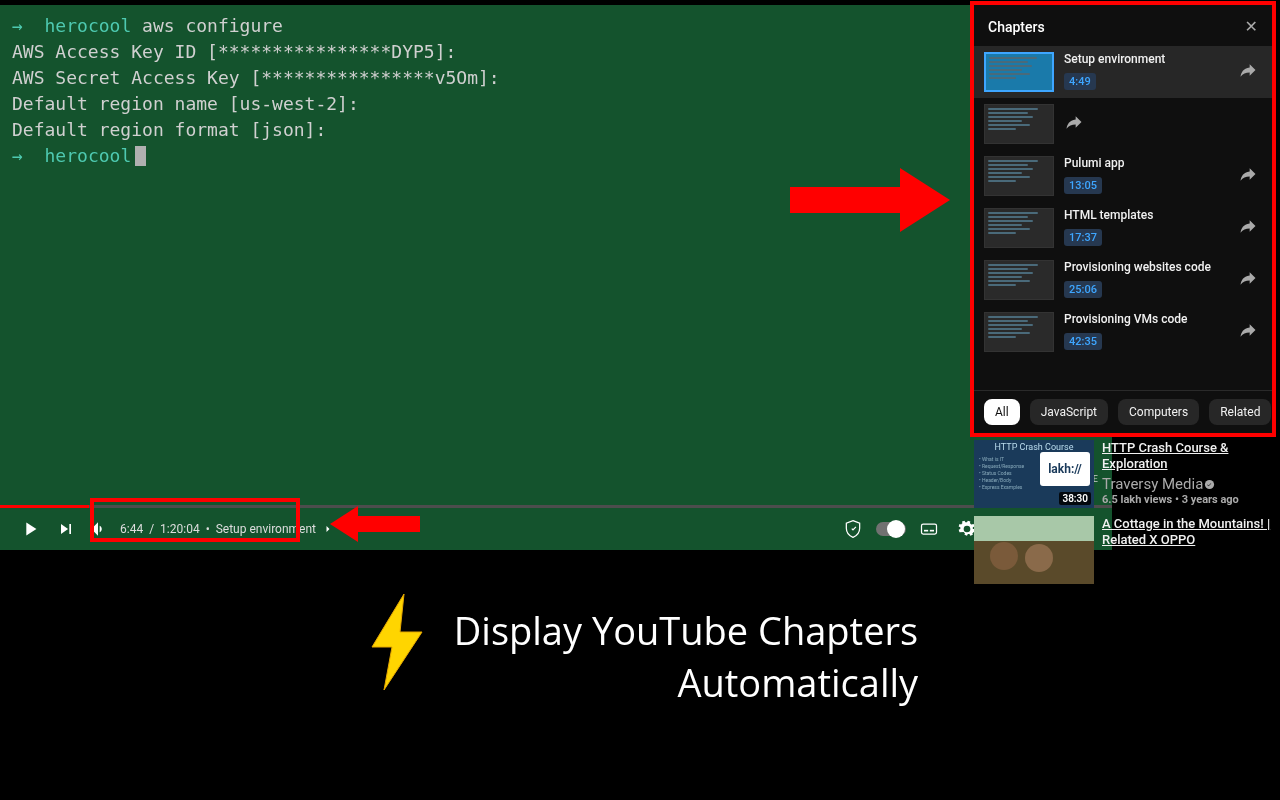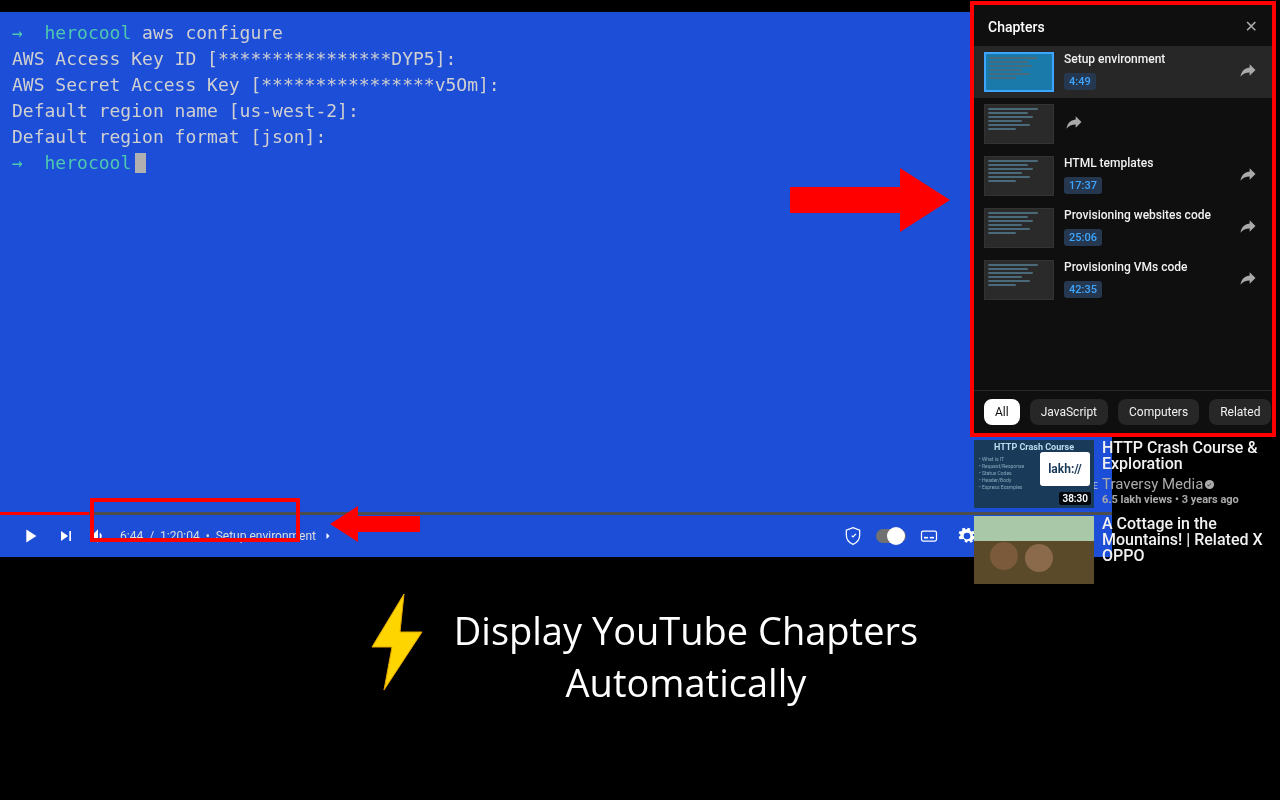--- a/index.html
+++ b/index.html
@@ -6,25 +6,25 @@
 body {
   width: 1280px;
   height: 800px;
   background: #000;
   font-family: Roboto, Arial, sans-serif;
   overflow: hidden;
   position: relative;
 }
 .video-area {
   position: absolute;
-  top: 12px;
+  top: 5px;
   left: 0;
   width: 1112px;
   height: 545px;
-  background: #1d4ed8;
+  background: #14532d;
 }
 .terminal {
   position: absolute;
   top: 8px;
   left: 12px;
   font-family: Menlo, Monaco, monospace;
   font-size: 18px;
   line-height: 26px;
   color: #e0e0e0;
 }
@@ -116,21 +116,21 @@
 .chip.active { background:#fff; color:#0f0f0f;}
 .sugg-videos {
   position:absolute;
   top:440px; left:974px; width:302px;
 }
 .sugg-row { display:flex; gap:8px; margin-bottom:8px;}
 .sugg-thumb { width:120px; height:68px; background:#1a3a5a; position:relative; flex-shrink:0; overflow:hidden;}
 .sugg-thumb2 { background:#3a2a1a;}
 .sugg-dur { position:absolute; right:3px; bottom:3px; background:rgba(0,0,0,.85); color:#fff; font-size:10px; padding:1px 3px; border-radius:2px; font-weight:600;}
 .sugg-info { flex:1; color:#f1f1f1; min-width:0;}
-.sugg-title { font-size:16px; font-weight:500; line-height:16px; margin-bottom:3px;}
+.sugg-title { font-size:13px; font-weight:500; line-height:16px; margin-bottom:3px;text-decoration:underline;}
 .sugg-channel { font-size:15px; color:#aaa; display:flex; align-items:center; gap:1px;}
 .sugg-meta { font-size:11px; color:#aaa;font-weight:bold;}
 .http-box{ position:absolute; right:4px; top:12px; width:50px; height:34px; background:#fff; color:#1a3a5a; font-weight:bold; font-size:12px; display:flex; align-items:center; justify-content:center; border-radius:3px;}
 .thumb-text-lines{ position:absolute; left:5px; top:5px; font-size:5px; color:#8ab; line-height:7px;}
 .promo {
   position:absolute;
   top:600px; left:0; width:1280px;
   text-align:center;
   color:#fff;
   font-size:38px;
@@ -310,20 +310,41 @@
       <div class="thumb-lines">
             <div style="width:80%"></div>
             <div style="width:65%"></div>
             <div style="width:72%"></div>
             <div style="width:55%"></div>
             <div style="width:68%"></div>
             <div style="width:45%"></div>
           </div>
     </div>
     <div class="chapter-info">
+      <div class="chapter-title">Pulumi app</div>
+      <span class="chapter-time">13:05</span>
+    </div>
+    <div class="chapter-share">
+      <svg width="20" height="20" viewBox="0 0 24 24">
+            <path fill="#aaa" d="M14 9V5l7 7-7 7v-4c-5 0-8 1.5-11 5 1-5 3-10 11-11z"></path>
+          </svg>
+    </div>
+      </div>
+      <div class="chapter-row">
+    <div class="chapter-thumb">
+      <div class="thumb-lines">
+            <div style="width:80%"></div>
+            <div style="width:65%"></div>
+            <div style="width:72%"></div>
+            <div style="width:55%"></div>
+            <div style="width:68%"></div>
+            <div style="width:45%"></div>
+          </div>
+    </div>
+    <div class="chapter-info">
       <div class="chapter-title">HTML templates</div>
       <span class="chapter-time">17:37</span>
     </div>
     <div class="chapter-share">
       <svg width="20" height="20" viewBox="0 0 24 24">
             <path fill="#aaa" d="M14 9V5l7 7-7 7v-4c-5 0-8 1.5-11 5 1-5 3-10 11-11z"></path>
           </svg>
     </div>
       </div>
       <div class="chapter-row">
@@ -376,21 +397,21 @@
         <div class="chip">Computers</div>
         <div class="chip">Related</div>
       </div>
 
   </div>
 </div>
 
 <div class="sugg-videos">
   <div class="sugg-row">
     <div class="sugg-thumb">
-      <div style="position:absolute;top:2px;left:0;right:0;text-align:center;font-size:9px;color:#bde;font-weight:700;">HTTP Crash Course</div>
+      <div style="position:absolute;top:2px;left:0;right:0;text-align:center;font-size:9px;color:#bde;font-weight:400;">HTTP Crash Course</div>
       <div class="thumb-text-lines" style="top:16px;">
         <div>• What is IT</div>
         <div>• Request/Response</div>
         <div>• Status Codes</div>
         <div>• Header/Body</div>
         <div>• Express Examples</div>
       </div>
       <div class="http-box">lakh://</div>
       <div class="sugg-dur">38:30</div>
     </div>
@@ -420,17 +441,17 @@
     </div>
   </div>
 </div>
 
 <div class="promo">
   <span class="lightning">
     <svg width="70" height="100" viewBox="0 0 70 100">
         <path fill="#ffd500" stroke="#e6a800" stroke-width="1" d="M42 2 L10 55 L30 55 L22 98 L60 40 L38 40 Z"></path>
       </svg>
   </span>
-  <span style="display:inline-block;vertical-align:middle;text-align:center;">
+  <span style="display:inline-block;vertical-align:middle;text-align:right;">
     <span>Display YouTube Chapters</span><br>
     <span>Automatically</span>
   </span>
 </div>
 
 </body></html>

